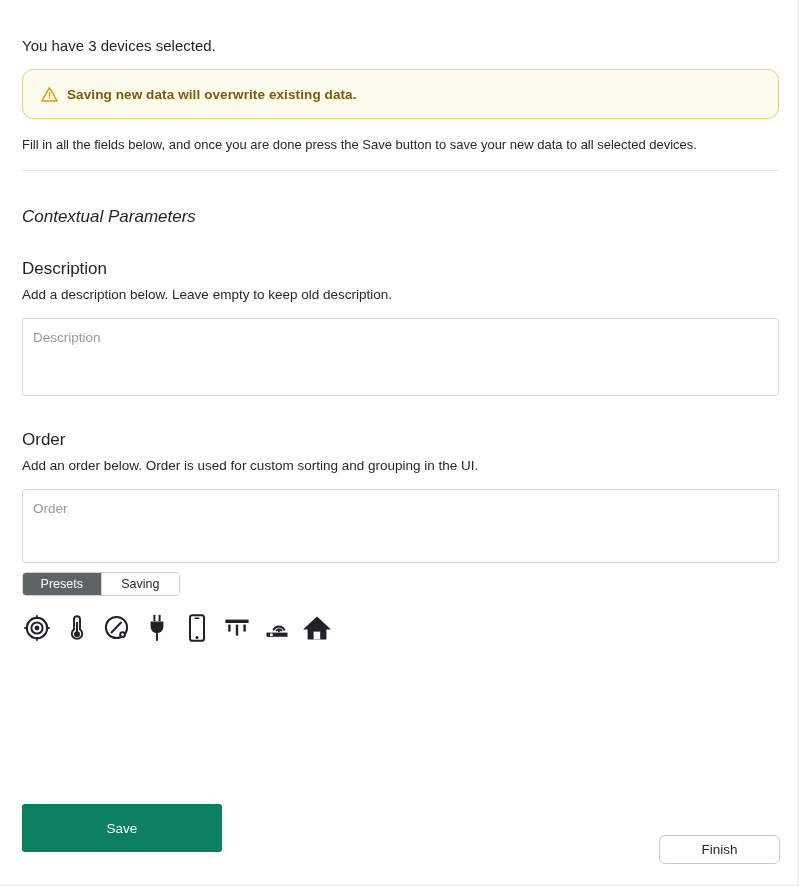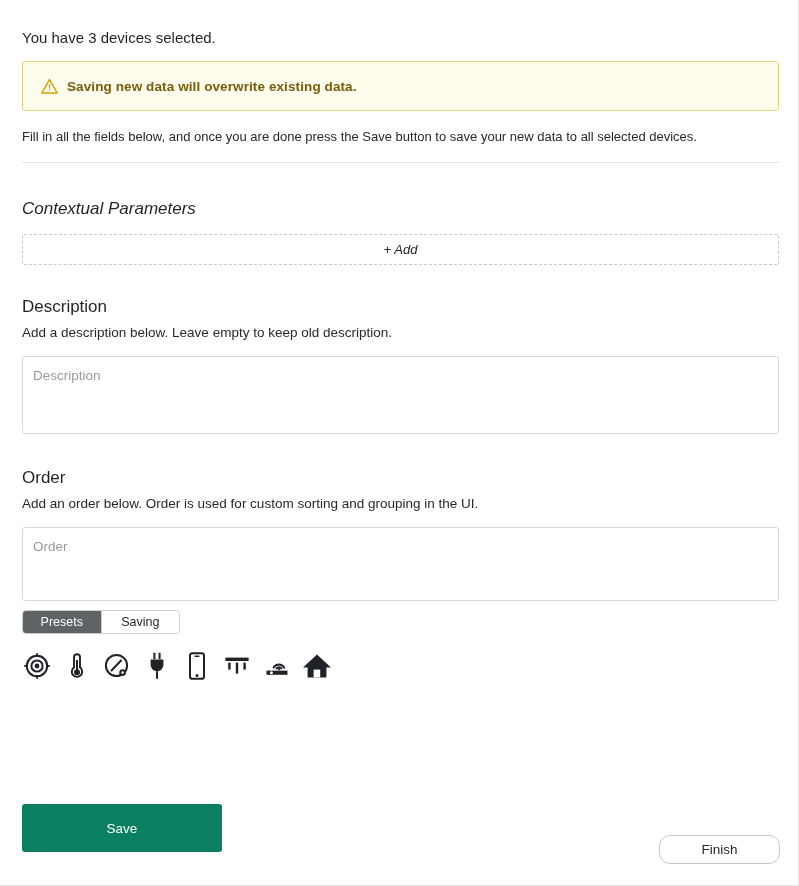--- a/index.html
+++ b/index.html
@@ -13,38 +13,38 @@
     font-family: "Liberation Sans", sans-serif;
     color: #24292e;
     -webkit-font-smoothing: antialiased;
     overflow: hidden;
   }
   .page {
     position: relative;
     width: 799px;
     height: 886px;
     box-sizing: border-box;
-    padding: 8px 22px;
+    padding: 16px 22px;
     border-right: 1px solid #e6e6e6;
     border-bottom: 1px solid #e6e6e6;
   }
   .selected-line {
     font-size: 15px;
     color: #1f2328;
     padding-top: 20px;
     line-height: 20px;
   }
   .alert {
     margin-top: 13px;
     box-sizing: border-box;
     width: 757px;
     min-height: 50px;
     background: #fdfced;
     border: 1px solid #e3d37a;
-    border-radius: 3px;
+    border-radius: 11px;
     display: flex;
     align-items: center;
     padding: 0 18px;
   }
   .alert-icon {
     width: 17px;
     height: 17px;
     margin-right: 9px;
     display: inline-block;
     position: relative;
@@ -179,21 +179,21 @@
     position: absolute;
     left: 659px;
     top: 835px;
     width: 121px;
     height: 29px;
     background: #ffffff;
     color: #24292e;
     font-size: 13.5px;
     font-family: "Liberation Sans", sans-serif;
     border: 1px solid #c9c9c9;
-    border-radius: 11px;
+    border-radius: 6px;
     cursor: pointer;
     display: flex;
     align-items: center;
     justify-content: center;
   }
 </style>
 </head>
 <body>
 
 <div class="page">
@@ -210,21 +210,20 @@
     </span>
     <span class="alert-text">Saving new data will overwrite existing data.</span>
   </div>
 
   <div class="intro-text">Fill in all the fields below, and once you are done press the Save button to save your new data to all selected devices.</div>
 
   <div class="rule"></div>
 
   <div class="sec-params">
     <h2 class="section-title">Contextual Parameters</h2>
-    <div class="add-box">+ Add</div>
   </div>
 
   <div class="sec-desc">
     <h2 class="section-title">Description</h2>
     <div class="sec-helper">Add a description below. Leave empty to keep old description.</div>
     <textarea class="textbox desc-box" placeholder="Description" style=""></textarea>
   </div>
 
   <div class="sec-order">
     <h2 class="section-title">Order</h2>

